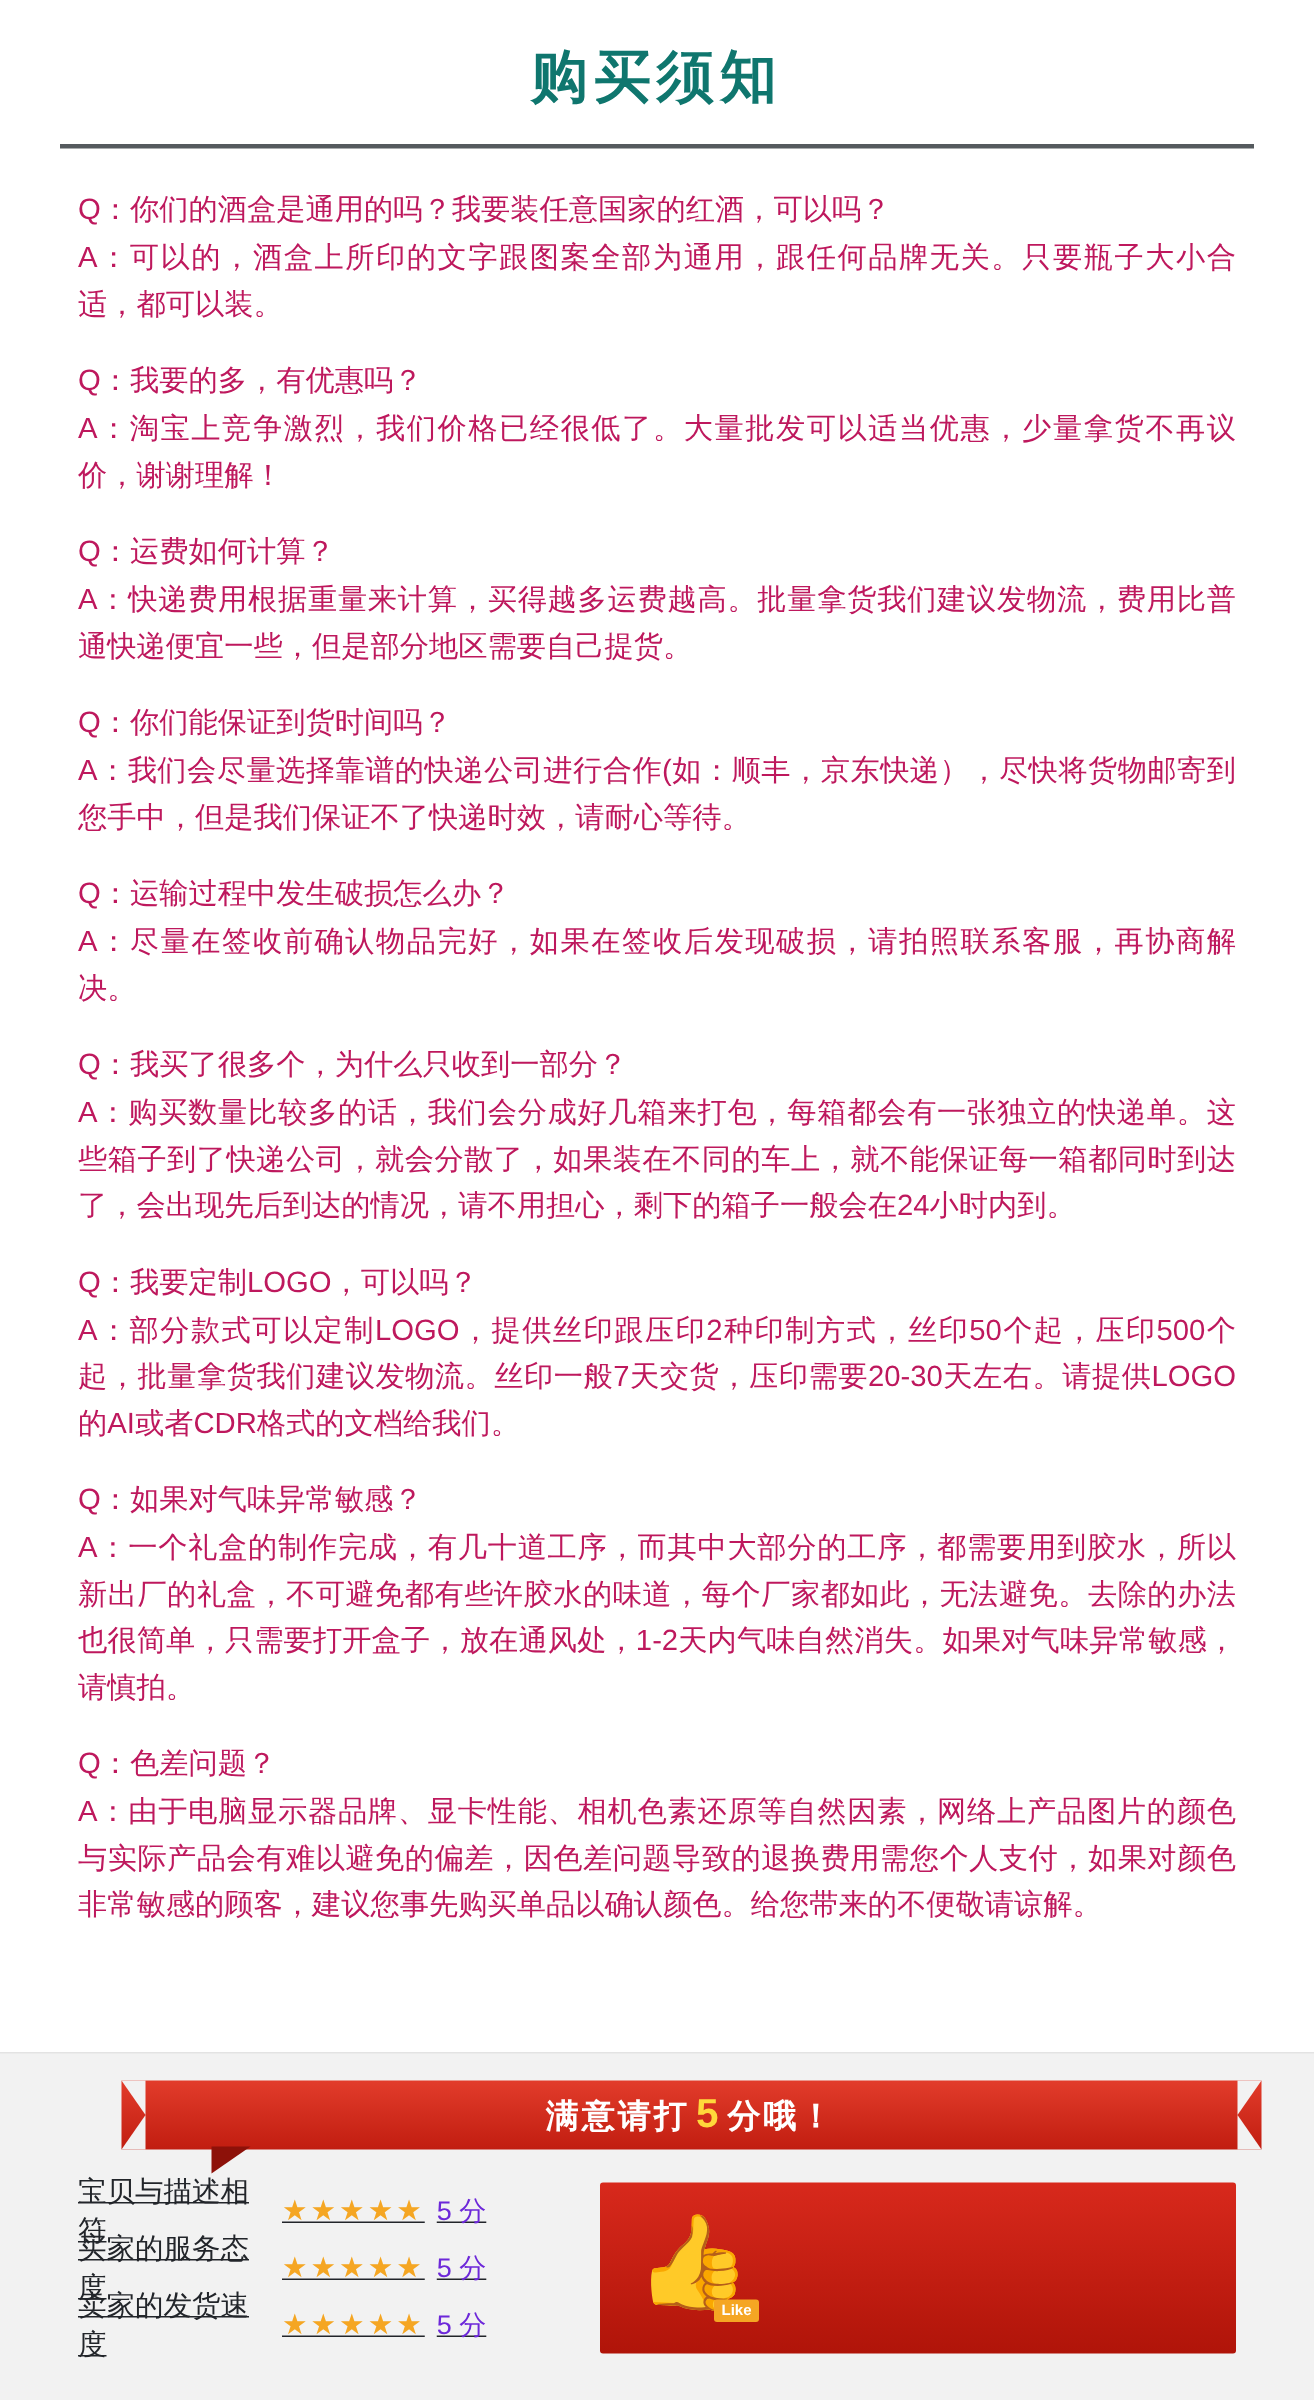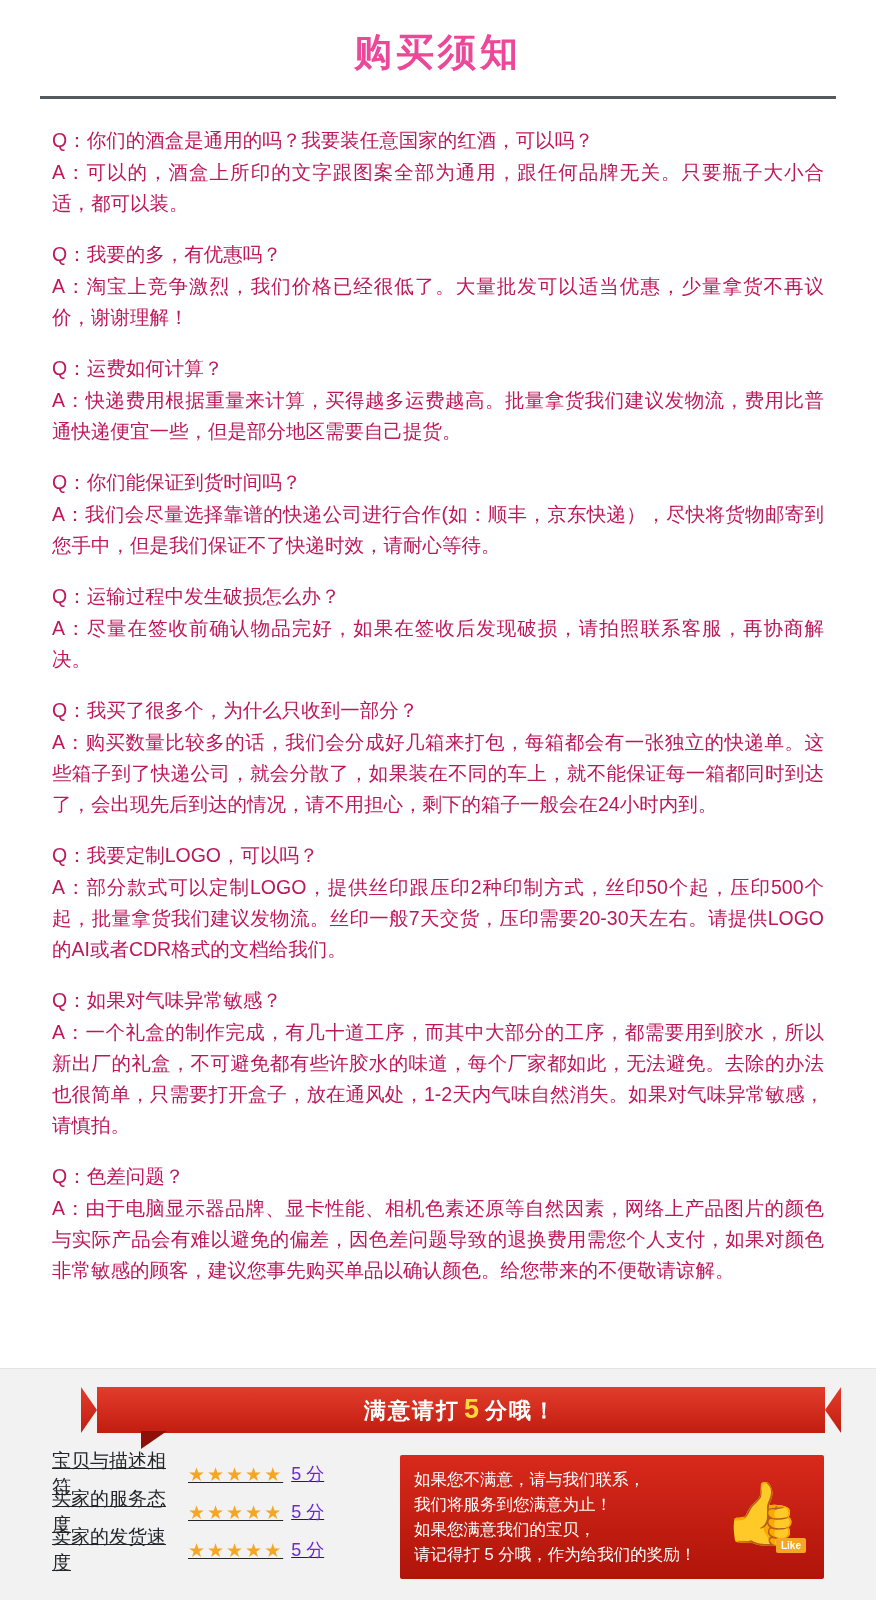--- a/index.html
+++ b/index.html
@@ -18,21 +18,21 @@
   }
 
   
   .header {
     padding-top: 30px;
     text-align: center;
   }
   .header-title {
     font-size: 38px;
     font-weight: bold;
-    color: #ec4899;
+    color: #0f766e;
     letter-spacing: 4px;
     line-height: 1.2;
   }
   .header-rule {
     margin: 20px 40px 0 40px;
     height: 3px;
     background: #555a5e;
   }
 
   
@@ -256,26 +256,20 @@
 
         <div class="rating-row">
           <span class="rating-label">卖家的发货速度</span>
           <span class="stars">★★★★★</span>
           <span class="rating-score">5 分</span>
         </div>
 
       </div>
 
       <div class="promo">
-        <div class="promo-text">
-          <div>如果您不满意，请与我们联系，</div>
-          <div>我们将服务到您满意为止！</div>
-          <div>如果您满意我们的宝贝，</div>
-          <div>请记得打 5 分哦，作为给我们的奖励！</div>
-        </div>
         <div class="thumb">
           <span class="thumb-glyph">👍</span>
           <span class="like-badge">Like</span>
         </div>
       </div>
 
     </div>
   </div>
 
 </div>

